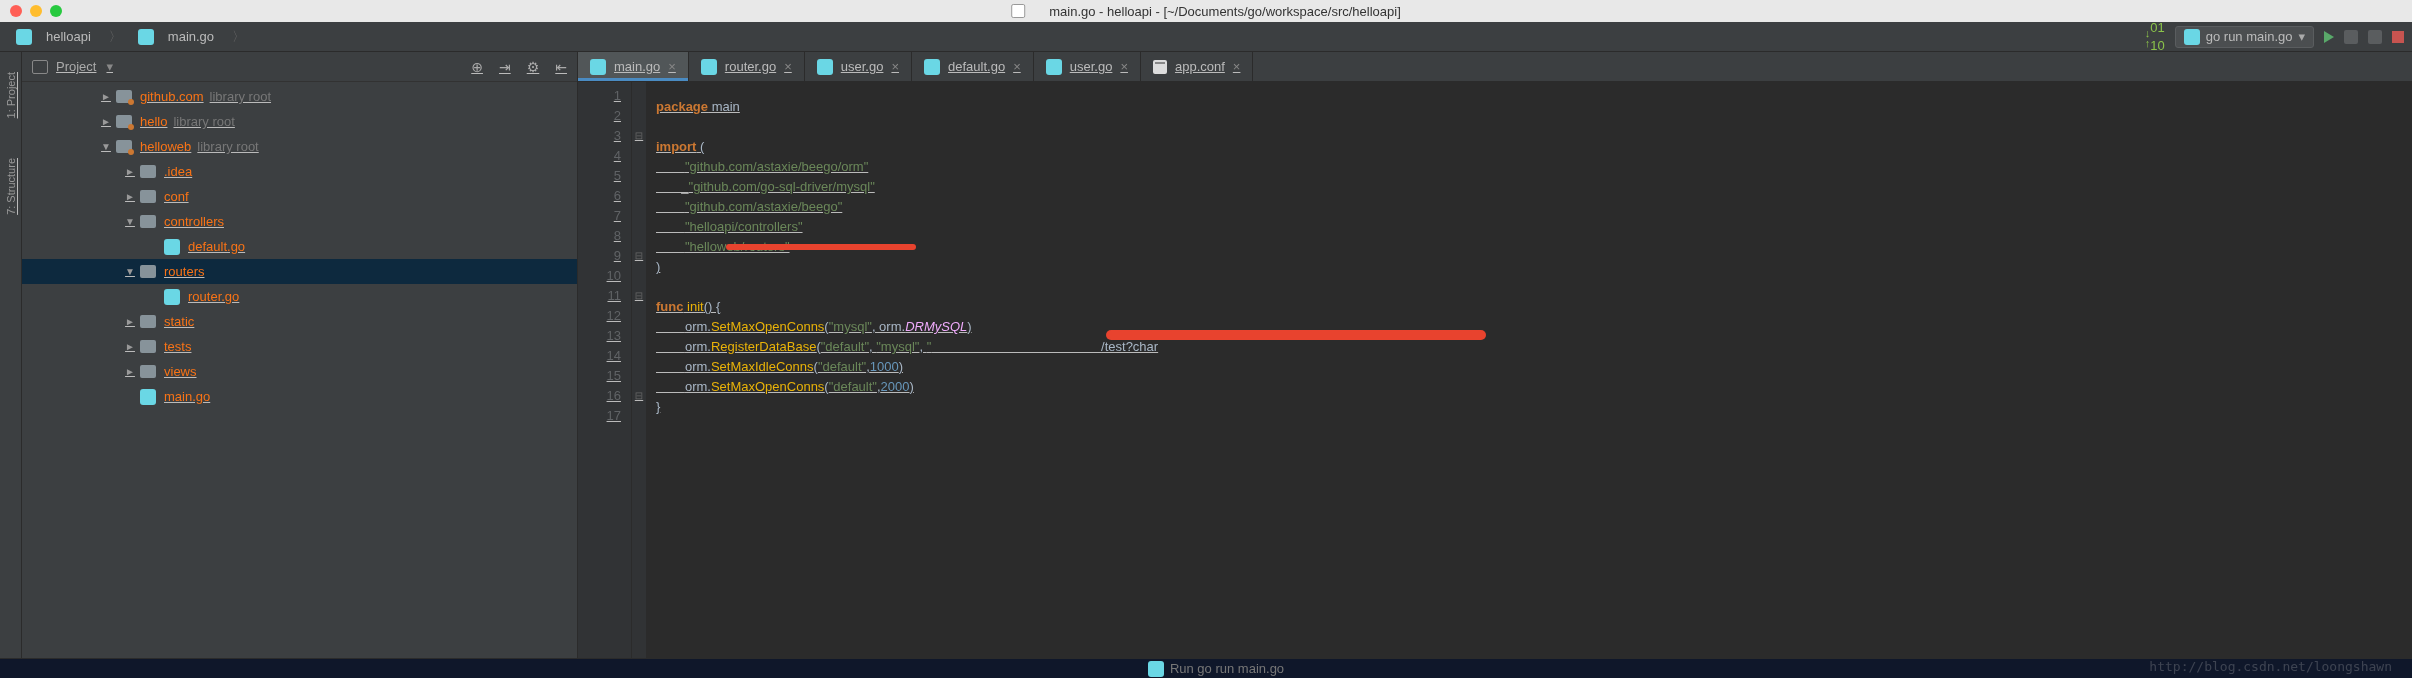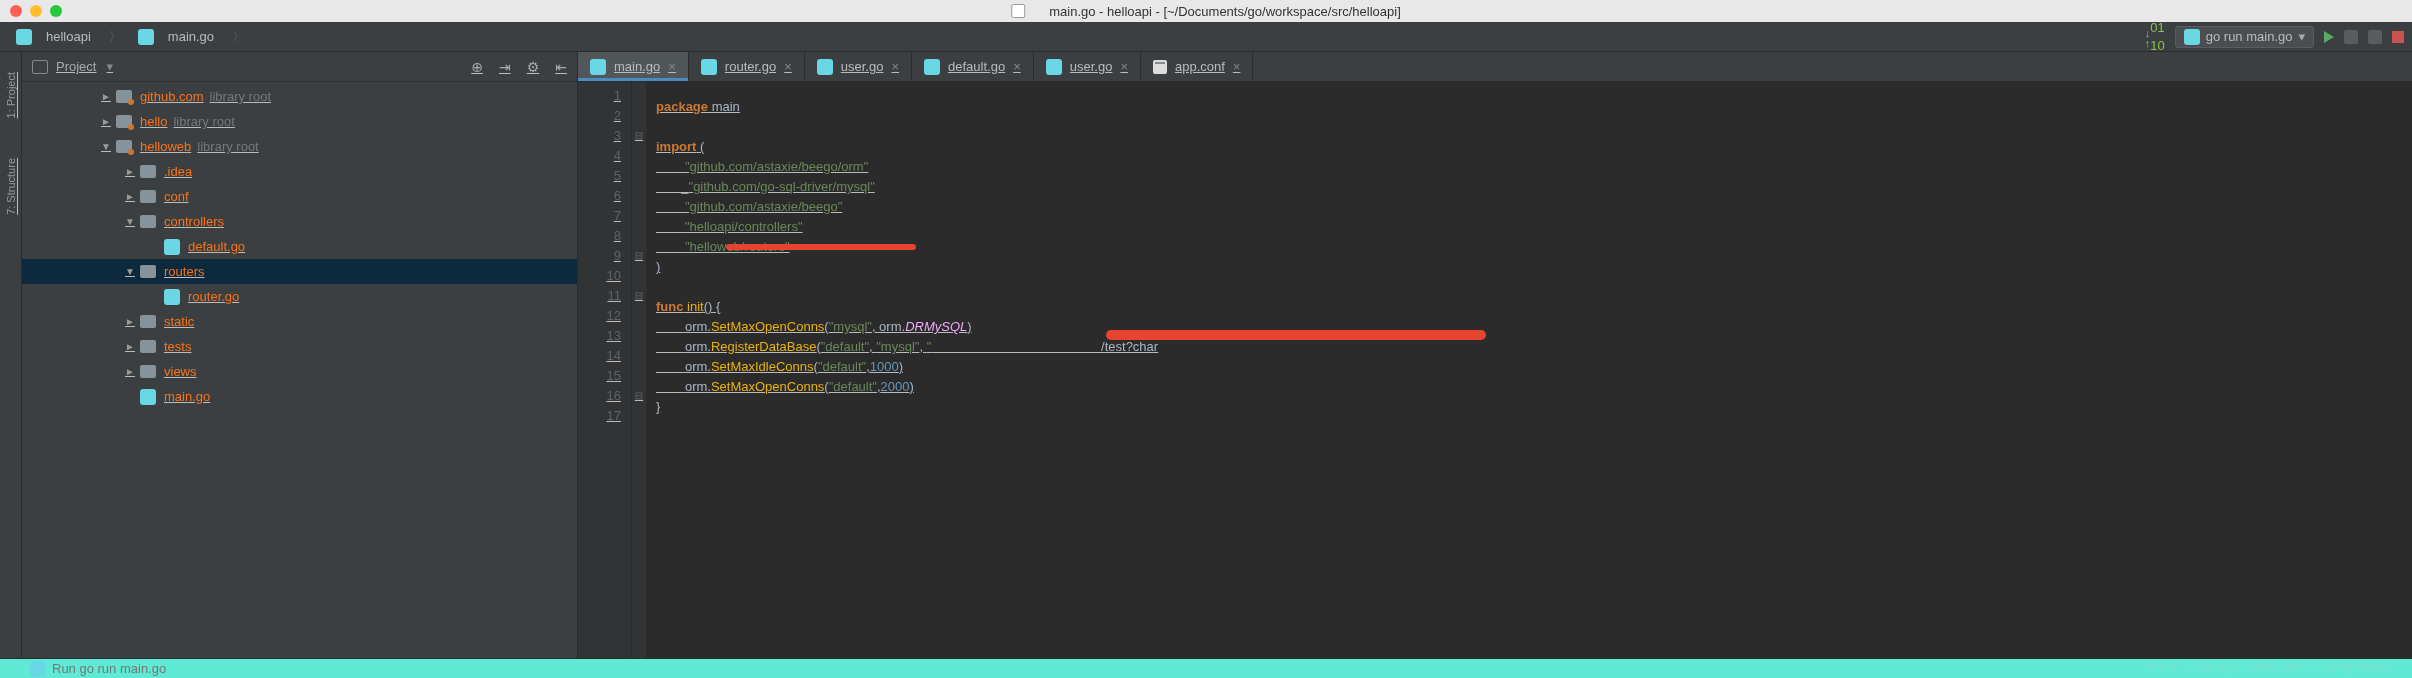--- a/index.html
+++ b/index.html
@@ -70,21 +70,21 @@
 .pkg { color: #a9b7c6; }
 .str { color: #6a8759; }
 .ident { color: #a9b7c6; }
 .call { color: #eab308; }
 .num { color: #6897bb; }
 .const { color: #f0abfc; font-style: italic; }
 
 .hl-under { position: absolute; height: 6px; background: #e8432e; border-radius: 3px; }
 .hl-strike { position: absolute; height: 10px; background: #e8432e; border-radius: 5px; }
 
-.statusbar { height: 20px; background: #5eead4; border-top: 1px solid #2b2b2b; display: flex; align-items: center; padding: 0 10px; color: #777; font-size: 12px; }
+.statusbar { height: 20px; background: #0f172a; border-top: 1px solid #2b2b2b; display: flex; align-items: center; padding: 0 10px; color: #777; font-size: 12px; justify-content: center; }
 .watermark { position: absolute; right: 20px; bottom: 4px; color: rgba(200,200,200,0.25); font-family: monospace; font-size: 13px; }
 </style>
 </head>
 <body>
 
 <div class="titlebar">
   <div class="traffic">
     <div class="tlight red"></div>
     <div class="tlight yellow"></div>
     <div class="tlight green"></div>

